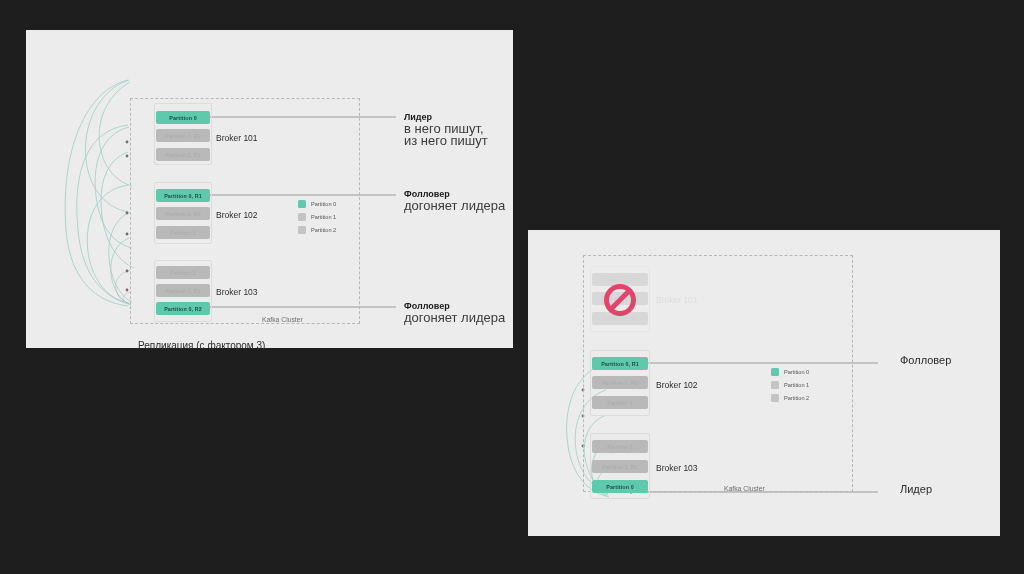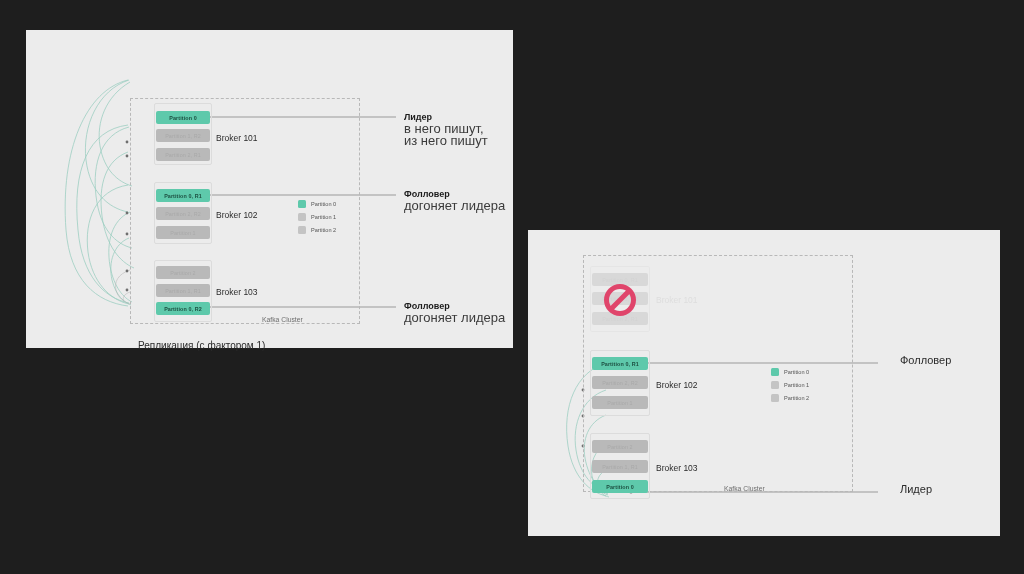--- a/index.html
+++ b/index.html
@@ -179,21 +179,21 @@
     <div class="annot" style="left:378px; top:158px;">
       <div class="annot-title">Фолловер</div>
       <div class="annot-sub">догоняет лидера</div>
     </div>
 
     <div class="annot" style="left:378px; top:270px;">
       <div class="annot-title">Фолловер</div>
       <div class="annot-sub">догоняет лидера</div>
     </div>
 
-    <div class="caption" style="left:112px; top:310px;">Репликация (с фактором 1)</div>
+    <div class="caption" style="left:112px; top:310px;">Репликация (с фактором 3)</div>
   </div>
 
   <div class="panel" id="panel-2">
 
     <svg class="overlay" viewBox="0 0 472 306">
       <g fill="none" stroke="#8fc9ba" stroke-width="0.8" opacity="0.85">
         <path d="M78,133 C48,142 34,176 40,216 C45,248 62,262 78,266"></path>
         <path d="M78,160 C54,168 44,194 48,220 C52,246 66,258 79,263"></path>
         <path d="M78,185 C60,192 54,210 57,228 C61,250 72,260 80,264"></path>
         <path d="M78,215 C66,220 62,234 64,246 C67,258 74,263 80,265"></path>

